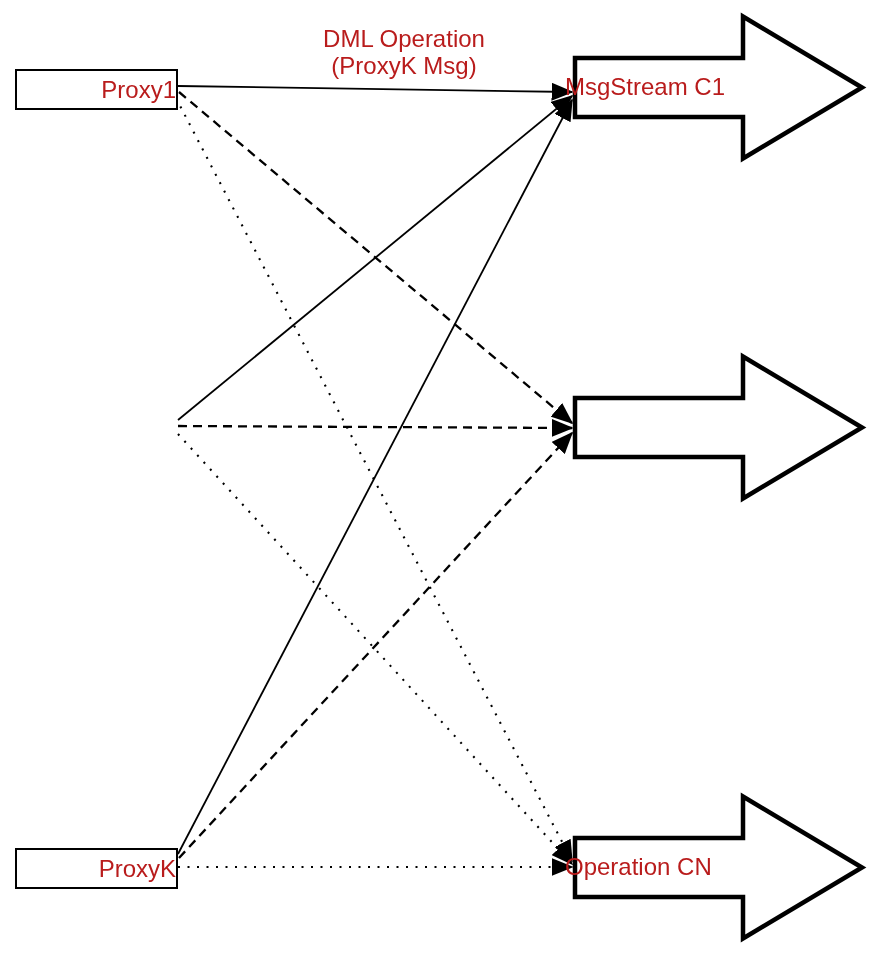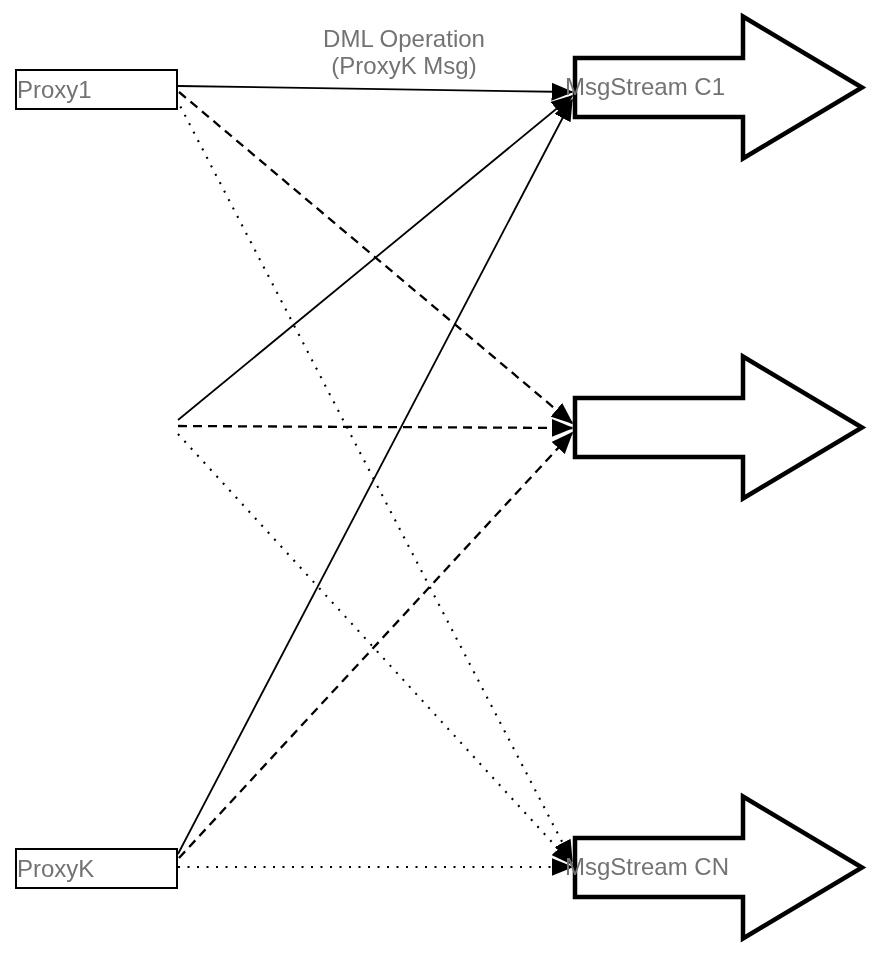--- a/index.html
+++ b/index.html
@@ -6,21 +6,21 @@
     margin: 0;
     padding: 0;
     background: #ffffff;
   }
   .canvas {
     position: relative;
     width: 875px;
     height: 956px;
     background: #ffffff;
     font-family: "Liberation Sans", "DejaVu Sans", sans-serif;
-    color: #737373;
+    color: #b91c1c;
     overflow: hidden;
   }
   .diagram-svg {
     position: absolute;
     left: 0;
     top: 0;
   }
   .edge-solid {
     stroke: #000000;
     stroke-width: 1.8;
@@ -47,21 +47,21 @@
   .proxy-box {
     position: absolute;
     left: 15px;
     width: 163px;
     height: 41px;
     box-sizing: border-box;
     border: 2.5px solid #000000;
     background: #ffffff;
     display: flex;
     align-items: center;
-    justify-content: flex-start;
+    justify-content: flex-end;
     font-size: 24px;
     line-height: 24px;
     white-space: nowrap;
   }
   .stream-label {
     position: absolute;
     left: 565px;
     width: 290px;
     height: 30px;
     line-height: 30px;
@@ -115,15 +115,15 @@
   </div>
 
   <div class="proxy-box" style="top:69px">
     <span>Proxy1</span>
   </div>
   <div class="proxy-box" style="top:848px">
     <span>ProxyK</span>
   </div>
 
   <div class="stream-label" style="top:72px">MsgStream C1</div>
-  <div class="stream-label" style="top:852px">MsgStream CN</div>
+  <div class="stream-label" style="top:852px">Operation CN</div>
 
 </div>
 
 </body></html>

